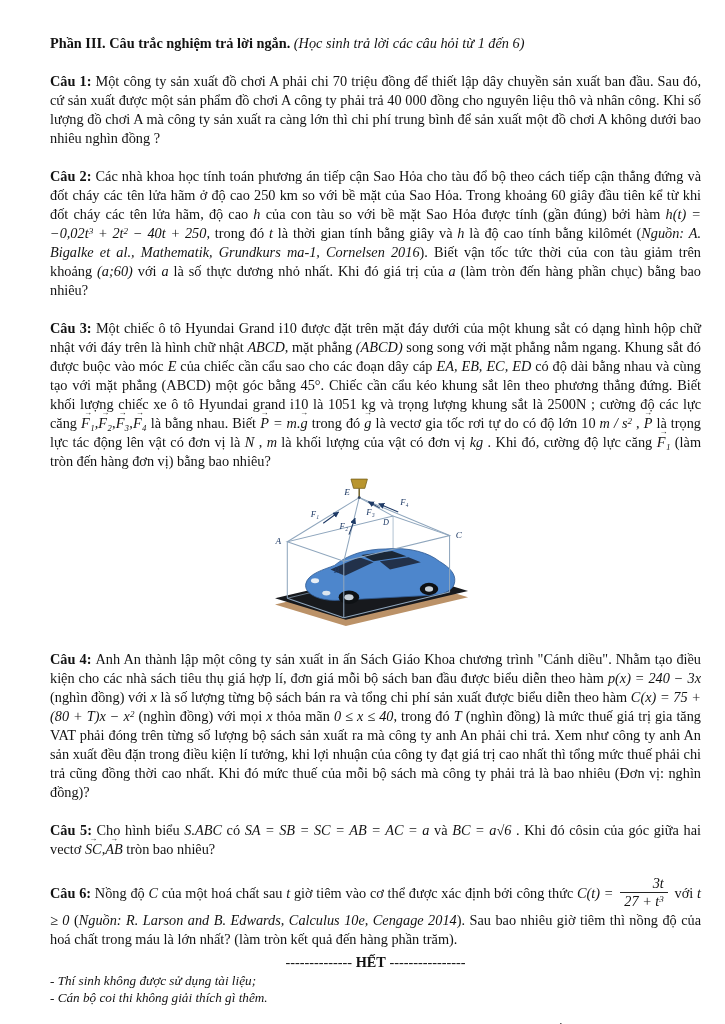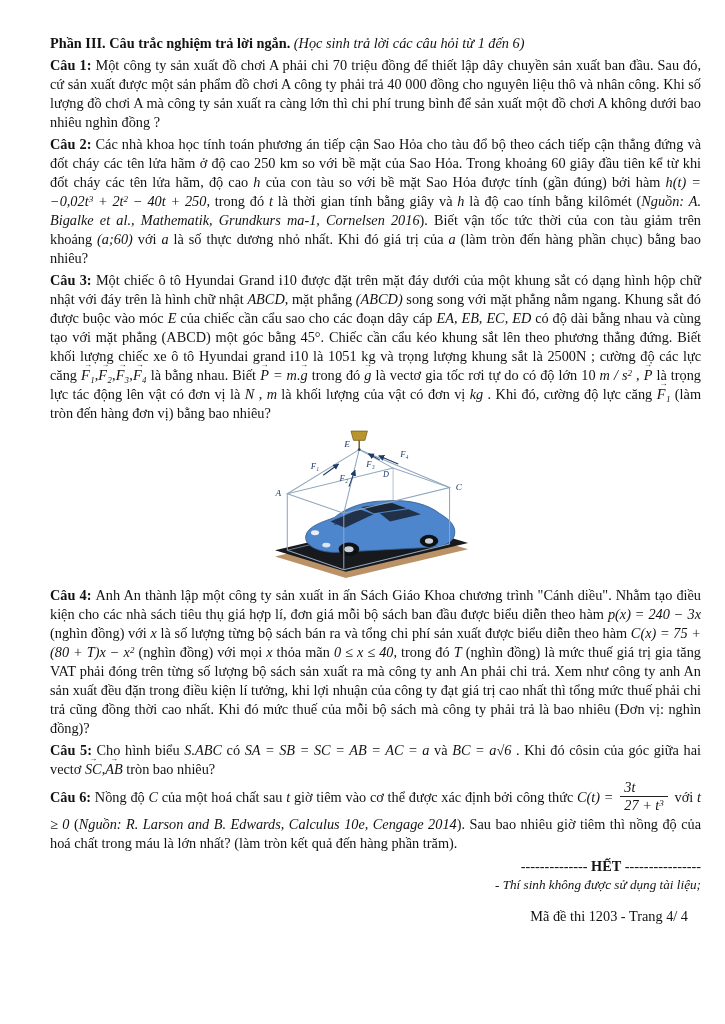--- a/index.html
+++ b/index.html
@@ -1,34 +1,34 @@
 <!DOCTYPE html>
 <html><head>
 <meta charset="utf-8">
 <style>
   html,body{margin:0;padding:0;background:#ffffff;}
   body{width:725px;height:1024px;overflow:hidden;
        font-family:"Liberation Serif","DejaVu Serif",serif;
        font-size:14.3px;color:#121212;}
   .page{padding:34px 24px 0 50px;}
   .para{margin:0;text-align:justify;line-height:19px;}
-  .q{margin-top:3px;}
+  .q{margin-top:19px;}
   .sg-b{font-weight:bold;}
   .sg-i{font-style:italic;}
   .sg-sup{font-size:9px;font-style:italic;position:relative;top:-0.45em;line-height:0;}
   .sg-vec{font-style:italic;position:relative;display:inline-block;line-height:inherit;}
   .sg-vec::before{content:'→';position:absolute;top:-0.58em;left:50%;
       transform:translateX(-50%);font-size:8px;font-style:normal;line-height:1;}
-  .frac{display:inline-block;vertical-align:middle;text-align:left;
+  .frac{display:inline-block;vertical-align:middle;text-align:right;
         line-height:1.05;margin:0 3px;position:relative;top:-2px;}
   .frac .num{display:block;border-bottom:1.2px solid #222;padding:0 4px 1px 4px;}
   .frac .den{display:block;padding:1px 4px 0 4px;}
   .figure-wrap{width:250px;margin:4px auto 2px auto;transform:translateX(14px);}
-  .end-line{margin:4px 0 0 0;text-align:right;line-height:19px;}
-  .note{margin:0;font-style:italic;font-size:13.2px;line-height:17px;text-align:right;}
+  .end-line{margin:4px 0 0 0;text-align:center;line-height:19px;}
+  .note{margin:0;font-style:italic;font-size:13.2px;line-height:17px;text-align:left;}
   .page-label{margin:14px 13px 0 0;text-align:right;line-height:19px;}
   svg text{font-family:"Liberation Serif","DejaVu Serif",serif;}
 </style>
 </head>
 <body>
 
 <div class="page">
 
   <p class="para"><span class="sg-b">Phần III. Câu trắc nghiệm trả lời ngắn. </span><span class="sg-i">(Học sinh trả lời các câu hỏi từ 1 đến 6)</span></p>
 
@@ -111,16 +111,17 @@
     </svg>
   </div>
 
   <p class="para q"><span class="sg-b">Câu 4: </span><span>Anh An thành lập một công ty sản xuất in ấn Sách Giáo Khoa chương trình "Cánh diều". Nhằm tạo điều kiện cho các nhà sách tiêu thụ giá hợp lí, đơn giá mỗi bộ sách ban đầu được biểu diễn theo hàm </span><span class="sg-i">p(x) = 240 − 3x</span><span> (nghìn đồng) với </span><span class="sg-i">x</span><span> là số lượng từng bộ sách bán ra và tổng chi phí sản xuất được biểu diễn theo hàm </span><span class="sg-i">C(x) = 75 + (80 + T)x − x</span><span class="sg-sup">2</span><span> (nghìn đồng) với mọi </span><span class="sg-i">x</span><span> thỏa mãn </span><span class="sg-i">0 ≤ x ≤ 40</span><span>, trong đó </span><span class="sg-i">T</span><span> (nghìn đồng) là mức thuế giá trị gia tăng VAT phải đóng trên từng số lượng bộ sách sản xuất ra mà công ty anh An phải chi trả. Xem như công ty anh An sản xuất đều đặn trong điều kiện lí tưởng, khi lợi nhuận của công ty đạt giá trị cao nhất thì tổng mức thuế phải chi trả cũng đồng thời cao nhất. Khi đó mức thuế của mỗi bộ sách mà công ty phải trả là bao nhiêu (Đơn vị: nghìn đồng)?</span></p>
   <p class="para q"><span class="sg-b">Câu 5: </span><span>Cho hình biểu </span><span class="sg-i">S.ABC</span><span> có </span><span class="sg-i">SA = SB = SC = AB = AC = a</span><span> và </span><span class="sg-i">BC = a√6</span><span> . Khi đó côsin của góc giữa hai vectơ </span><span class="sg-vec">SC</span><span>,</span><span class="sg-vec">AB</span><span> tròn bao nhiêu?</span></p>
   <p class="para q"><span class="sg-b">Câu 6: </span><span> Nồng độ </span><span class="sg-i">C</span><span> của một hoá chất sau </span><span class="sg-i">t</span><span> giờ tiêm vào cơ thể được xác định bởi công thức </span><span class="sg-i">C(t) = </span><span class="frac"><span class="num"><span class="sg-i">3t</span></span><span class="den"><span class="sg-i">27 + t</span><span class="sg-sup">3</span></span></span><span> với </span><span class="sg-i">t ≥ 0</span><span> (</span><span class="sg-i">Nguồn: R. Larson and B. Edwards, Calculus 10e, Cengage 2014</span><span>). Sau bao nhiêu giờ tiêm thì nồng độ của hoá chất trong máu là lớn nhất? (làm tròn kết quả đến hàng phần trăm).</span></p>
 
   <p class="end-line"><span>-------------- </span><span class="sg-b">HẾT</span><span> ----------------</span></p>
 
   <p class="note">- Thí sinh không được sử dụng tài liệu;</p>
+  <p class="note">- Cán bộ coi thi không giải thích gì thêm.</p>
 
   <p class="page-label">Mã đề thi 1203 - Trang 4/ 4</p>
 
 </div>
 
 </body></html>

